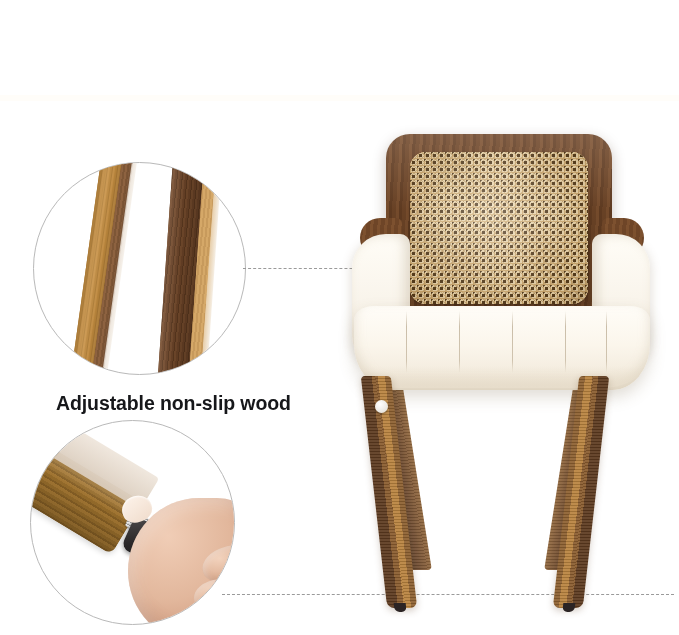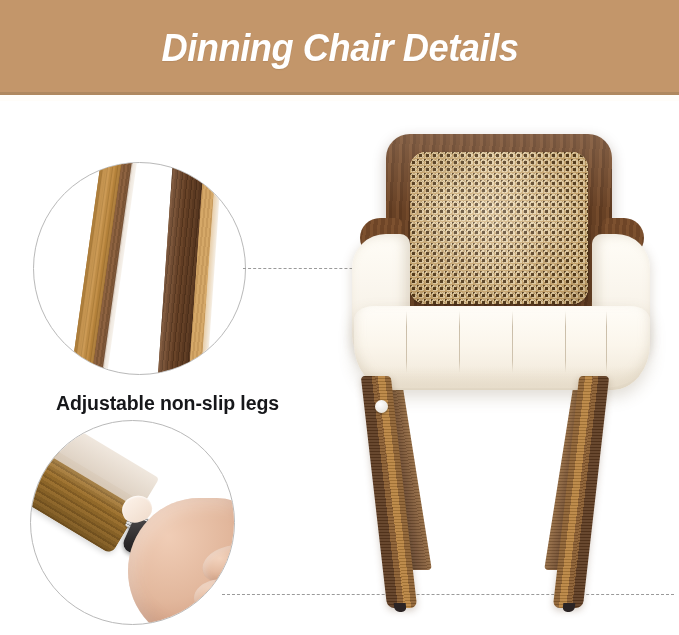--- a/index.html
+++ b/index.html
@@ -295,39 +295,36 @@
     border-radius:50%;
     background:radial-gradient(circle at 38% 34%,#ffffff,#e9e6e0 68%,#cfcac1);
     box-shadow:0 1px 2px rgba(0,0,0,.35);
   }
 </style>
 </head>
 <body>
 
 <div id="stage">
 
-  <div class="banner">
-    <div class="banner-title">Dinning Chair Details</div>
-  </div>
   <div class="banner-gap"></div>
 
 
   <div class="inset" id="inset-legs">
     <div class="legstrip ls-1"></div>
     <div class="legstrip ls-2"></div>
     <div class="legstrip ls-3"></div>
     <div class="legstrip ls-4"></div>
     <div class="legstrip ls-5"></div>
     <div class="legstrip ls-6"></div>
   </div>
 
   <div class="dash-h" id="lead-legs-h"></div>
   <div class="dash-v" id="lead-legs-v"></div>
 
-  <div class="callout-label" id="label-pads">Adjustable non-slip legs</div>
+  <div class="callout-label" id="label-pads">Adjustable non-slip wood</div>
 
   <div class="inset" id="inset-pads">
     <div class="pad-leg"></div>
     <div class="pad-leg-hl"></div>
     <div class="pad-screw"></div>
     <div class="pad-foot"></div>
     <div class="hand">
       <div class="finger fg-1"></div>
       <div class="finger fg-2"></div>
       <div class="finger fg-3"></div>

